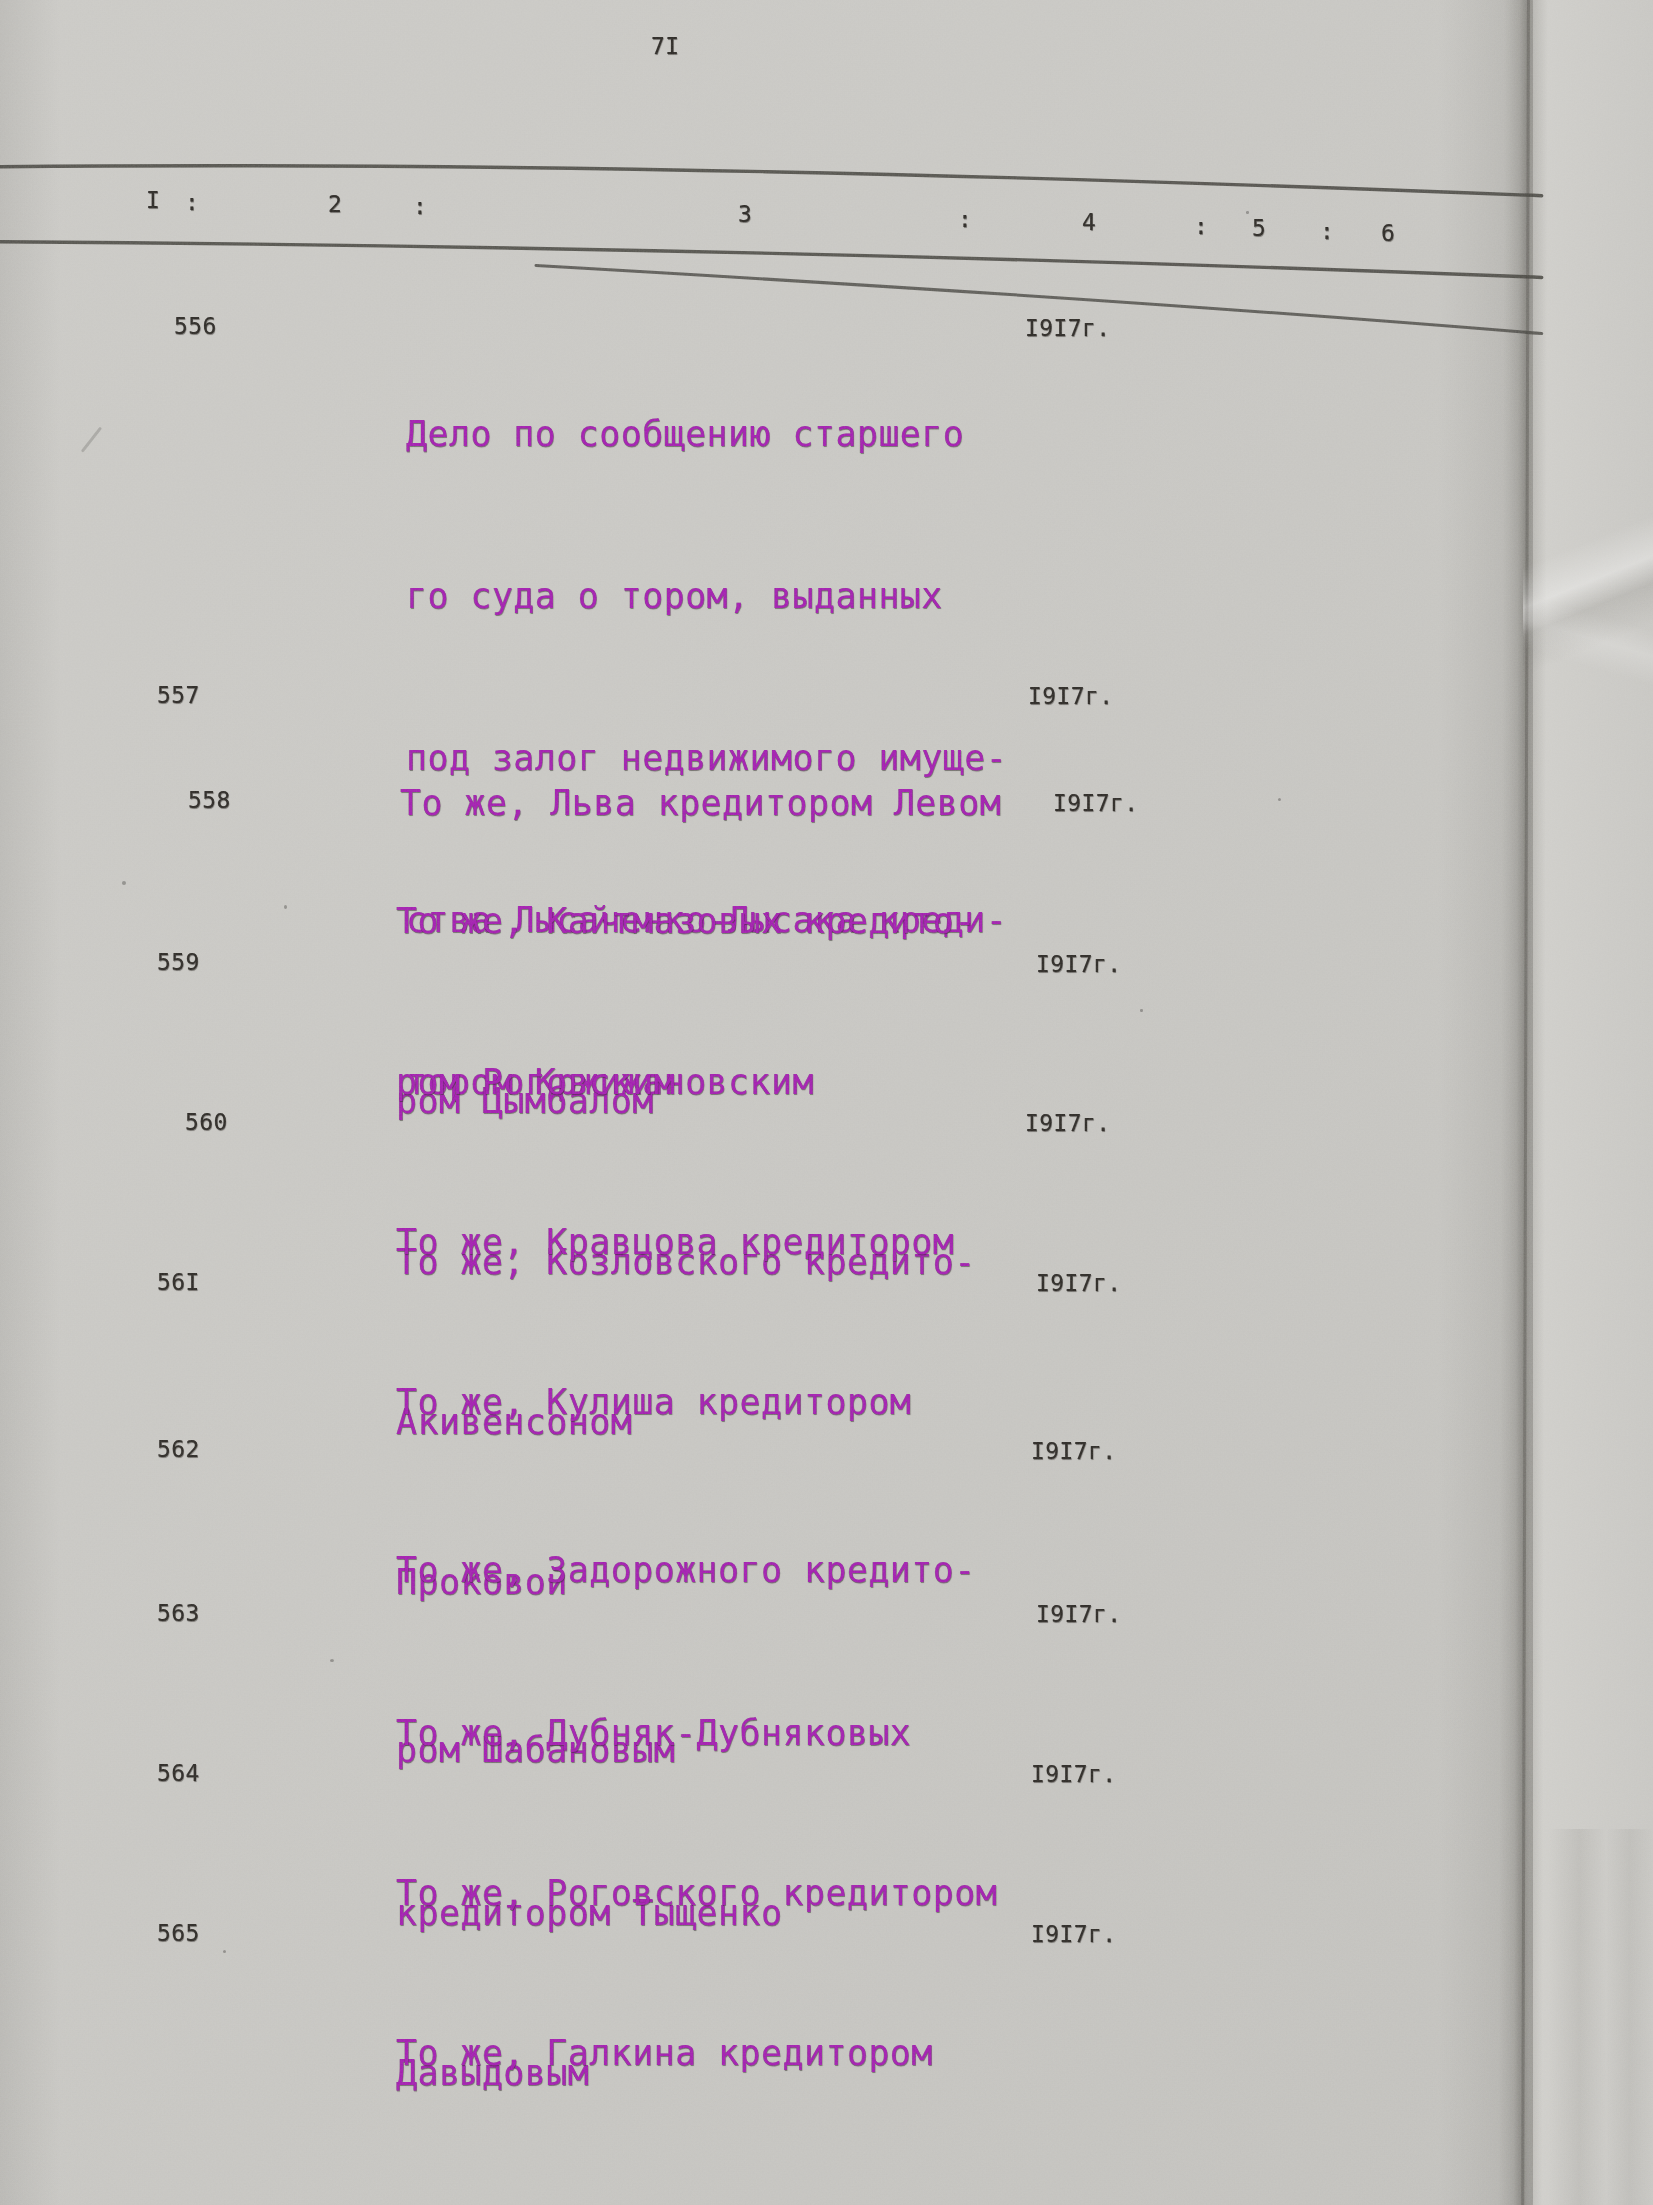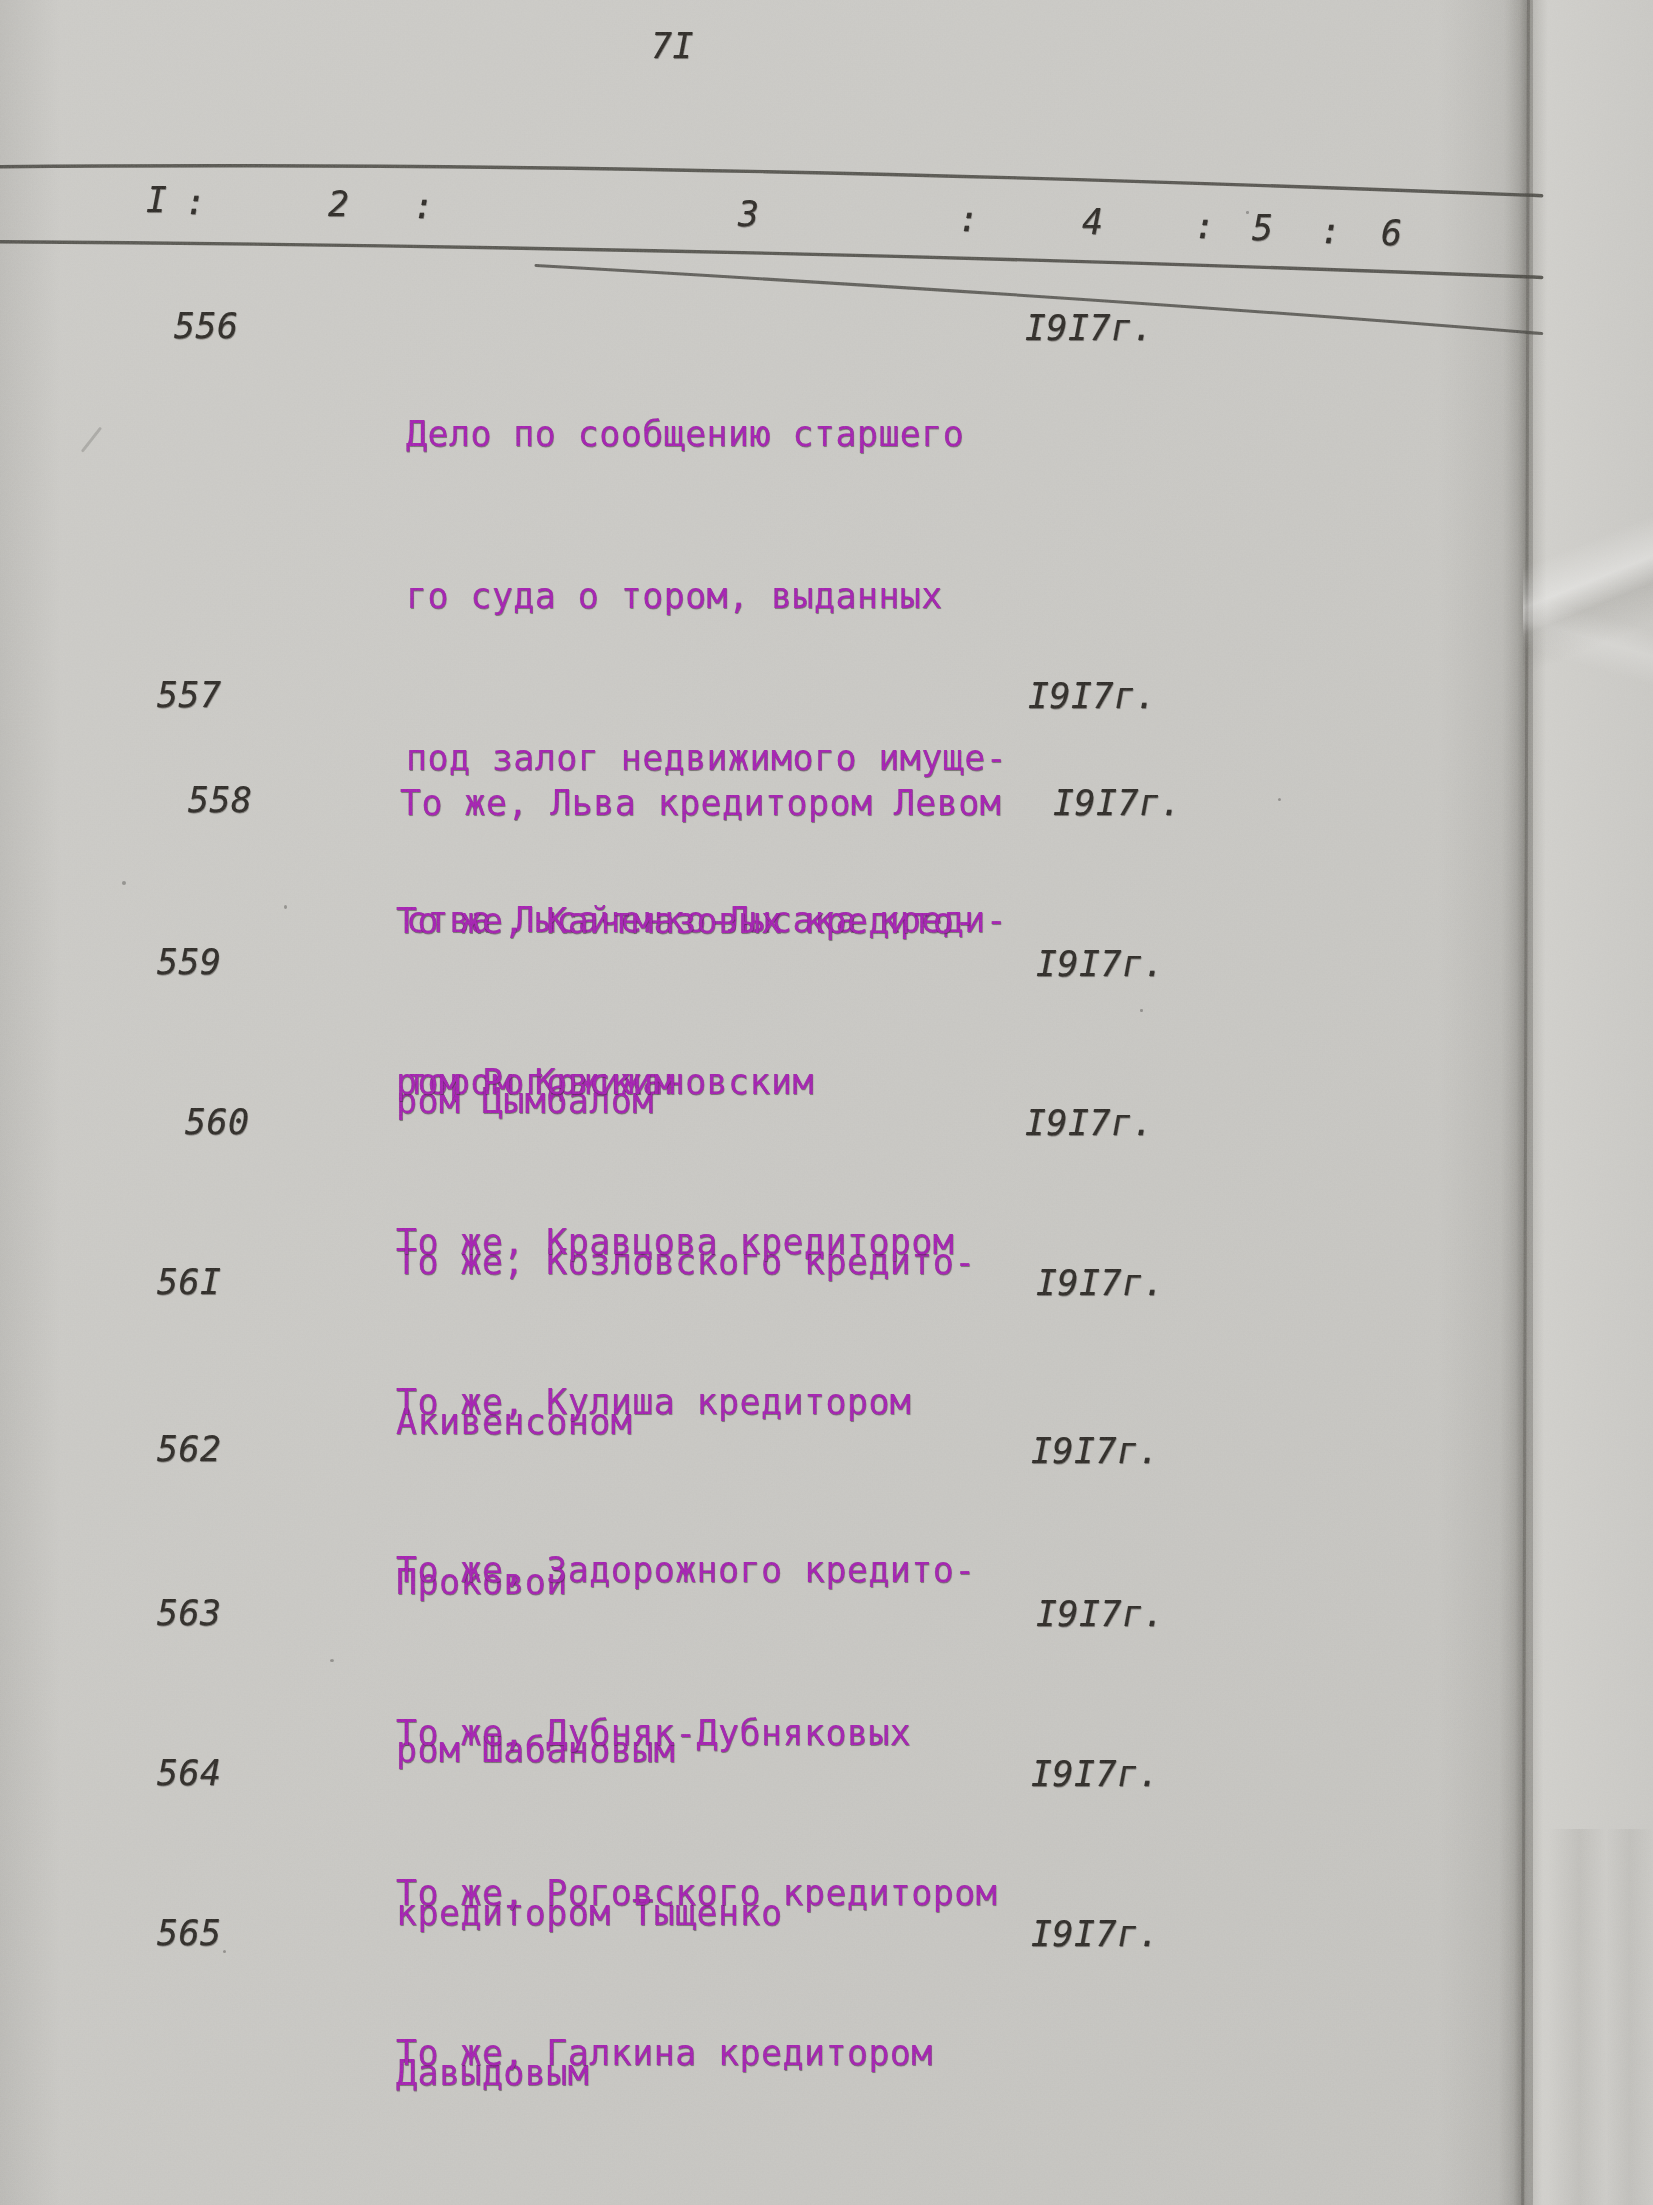--- a/index.html
+++ b/index.html
@@ -45,26 +45,25 @@
       linear-gradient(158deg,rgba(0,0,0,0) 34%,rgba(255,255,255,.34) 46%,rgba(92,90,84,.14) 54%,rgba(0,0,0,0) 66%),
       linear-gradient(196deg,rgba(0,0,0,0) 55%,rgba(255,255,255,.20) 63%,rgba(0,0,0,0) 72%);
   }
   
   .streaks-br{
     position:absolute;left:1548px;top:1829px;width:105px;height:376px;
     background:linear-gradient(to right,rgba(0,0,0,0),rgba(70,68,62,.10) 30%,rgba(0,0,0,0) 55%,rgba(70,68,62,.08) 78%,rgba(0,0,0,0));
   }
   
   .t{
-    position:absolute;font-size:35px;line-height:41px;white-space:pre;
+    position:absolute;font-size:23px;line-height:41px;white-space:pre;
     letter-spacing:0.4px;
     color:#2b2824;
     text-shadow:0.5px 0.7px 0.7px rgba(43,40,36,.55), -0.3px -0.2px 0.5px rgba(43,40,36,.30);
     filter:blur(0.3px);
-    font-style:italic;
   }
   .desc{
     position:absolute;font-size:35px;white-space:pre;letter-spacing:0.4px;
     color:#a21caf;
     text-shadow:0.5px 0.7px 0.7px rgba(43,40,36,.55), -0.3px -0.2px 0.5px rgba(43,40,36,.30);
     filter:blur(0.3px);
   }
   .rules{position:absolute;left:0;top:0;pointer-events:none;}
   .speck{position:absolute;background:rgba(40,38,35,.35);border-radius:50%;}
   .scratch{position:absolute;background:rgba(40,38,35,.20);border-radius:1.7px;}

